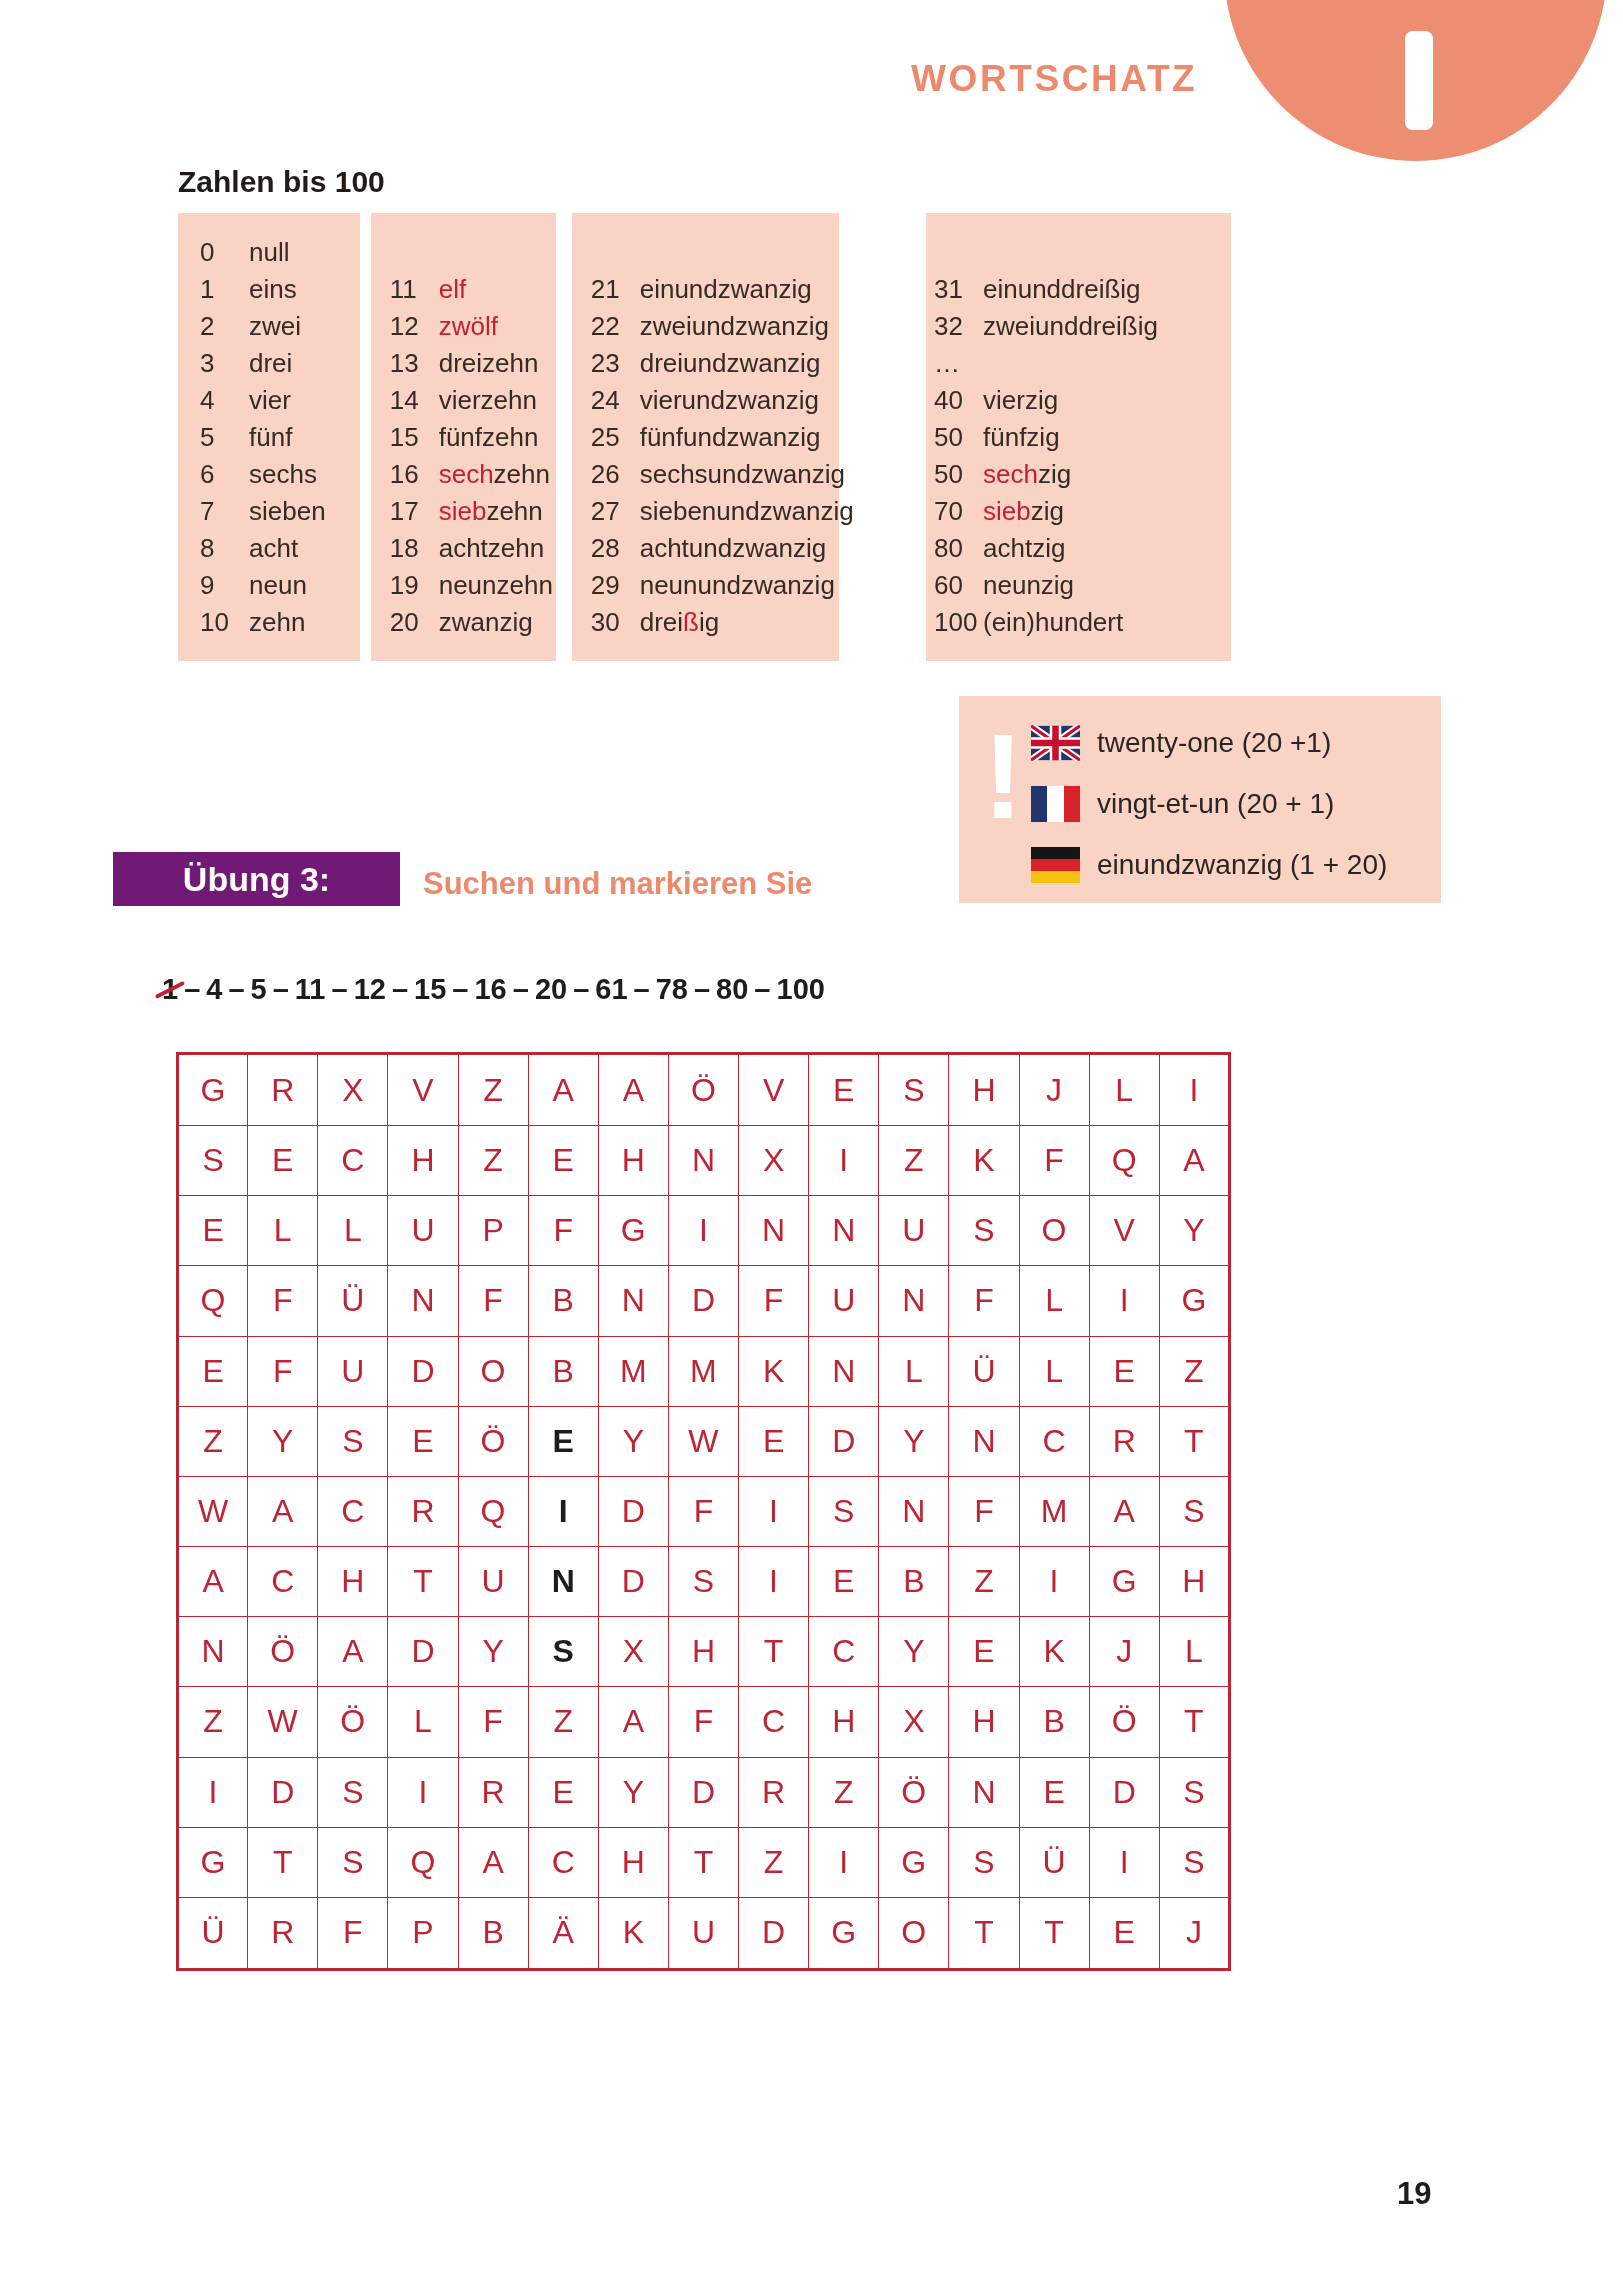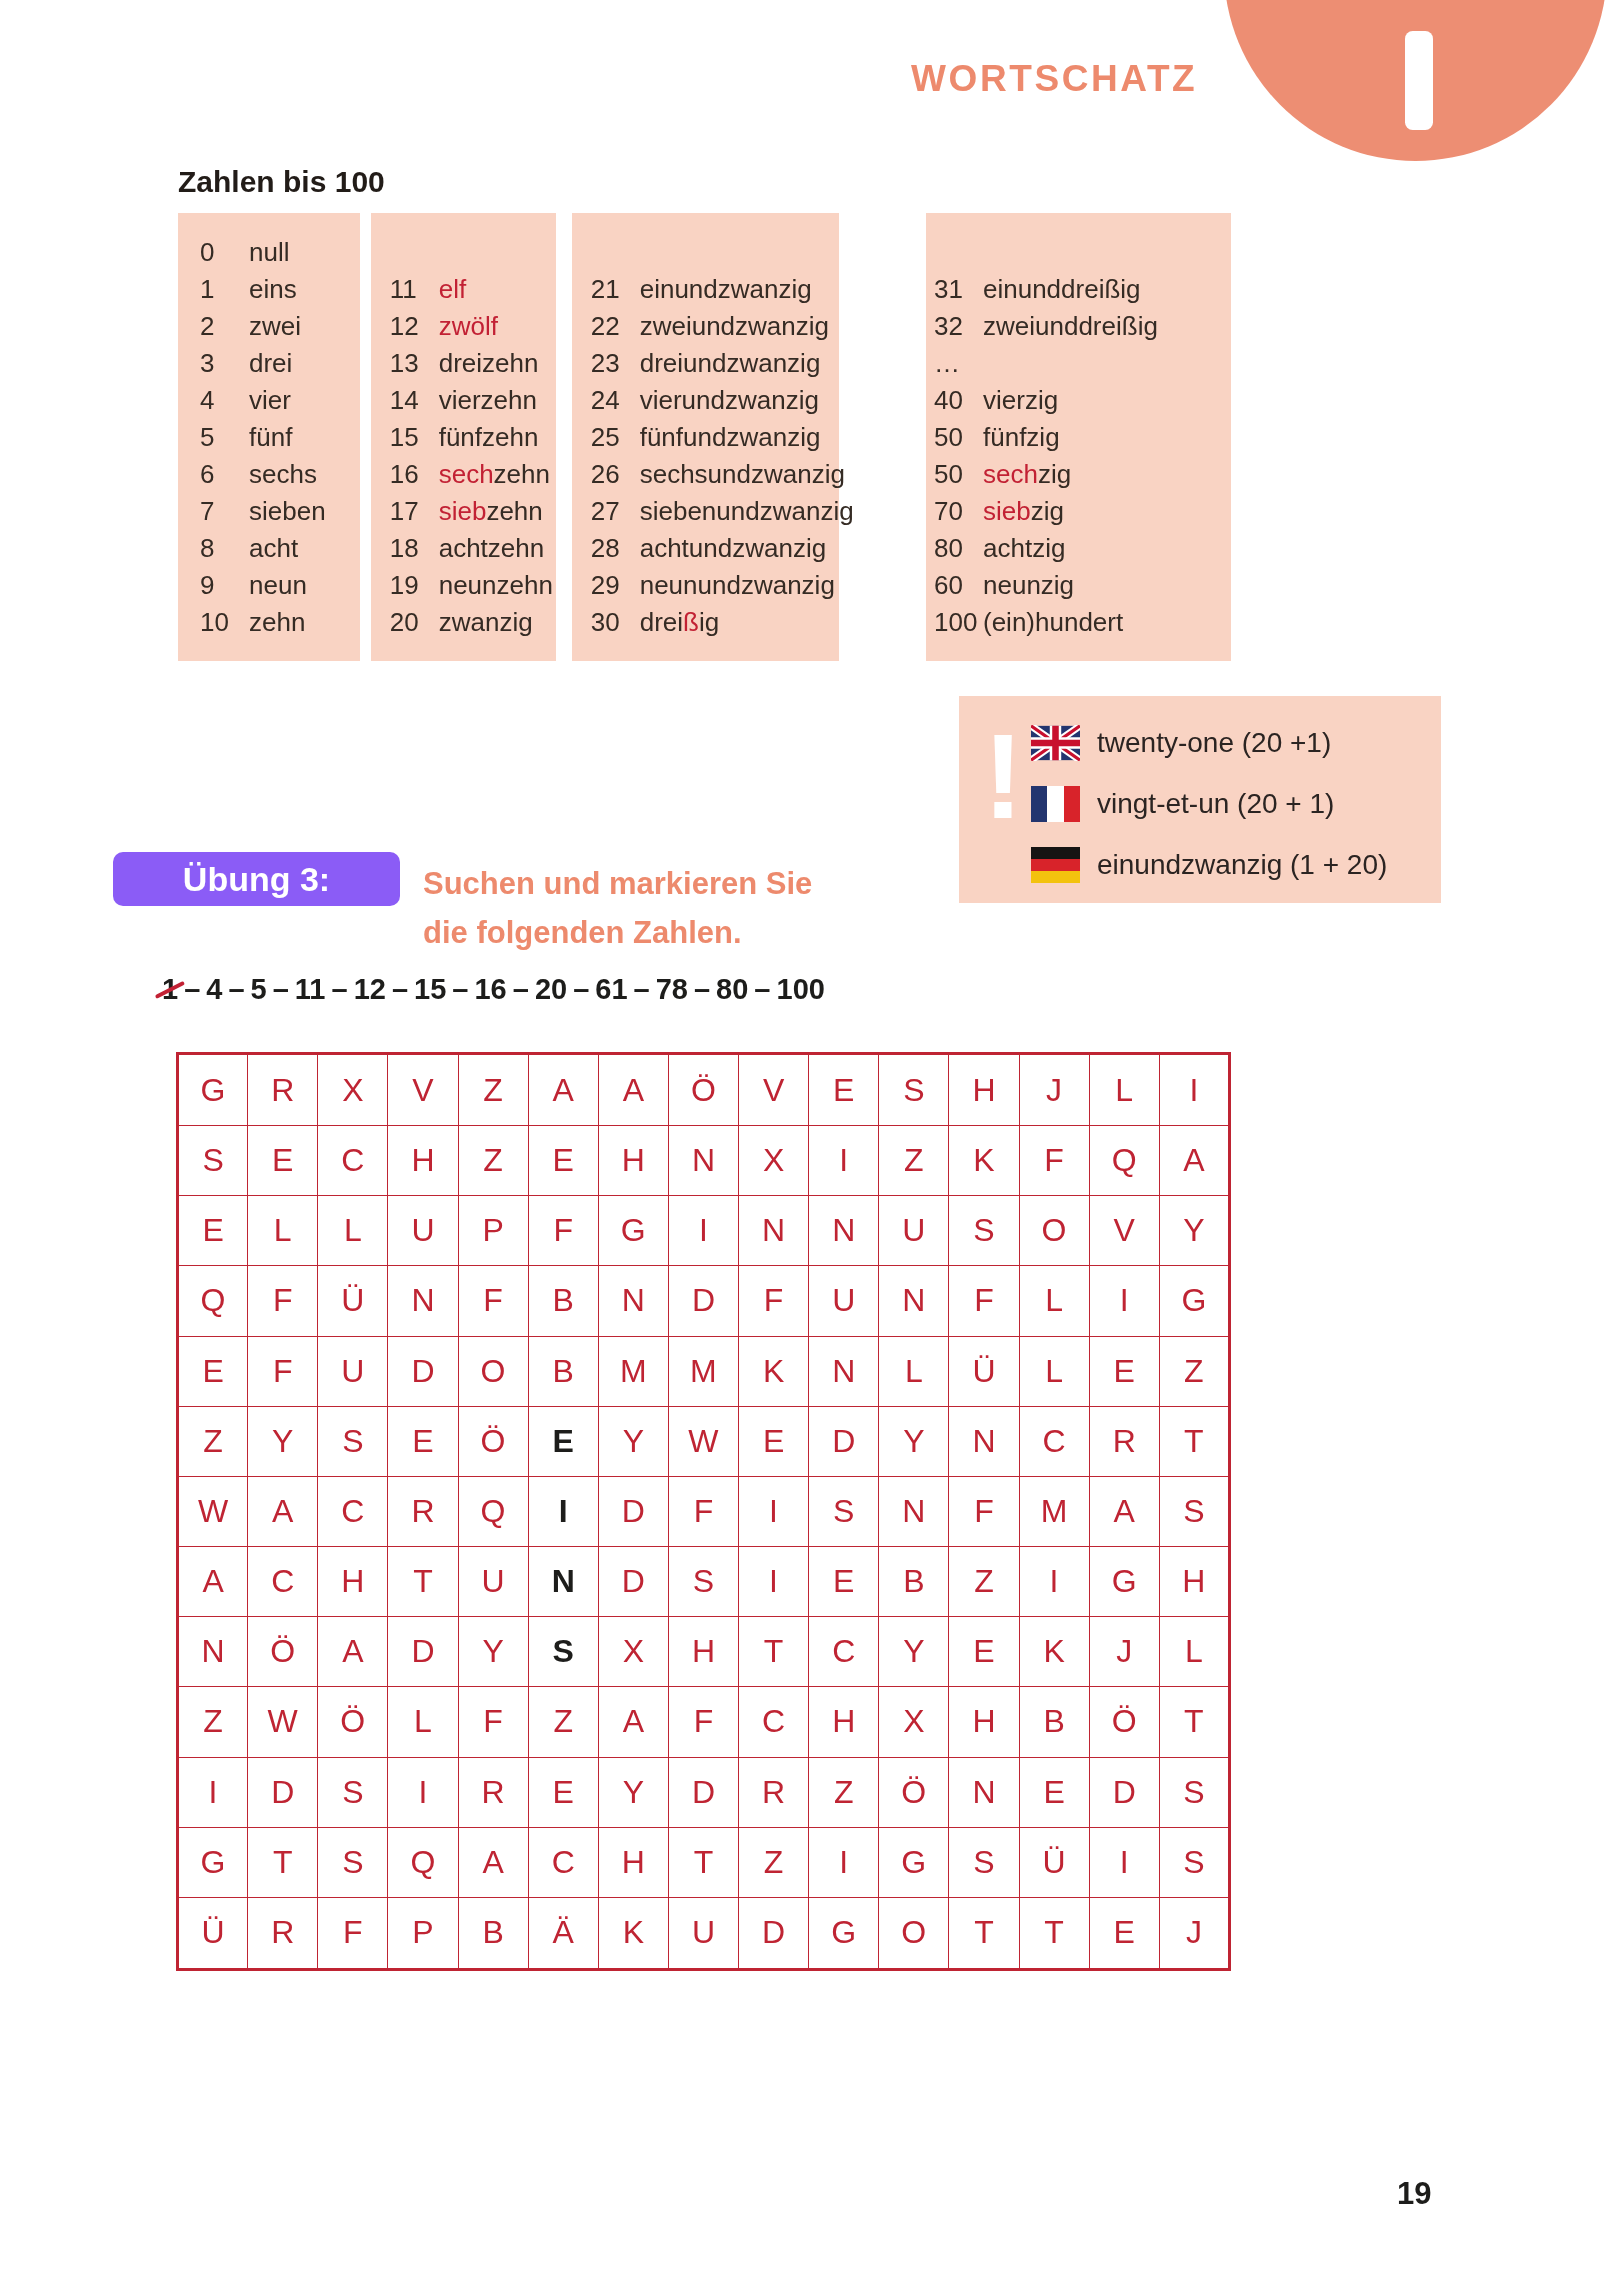--- a/index.html
+++ b/index.html
@@ -51,22 +51,22 @@
   }
   .info-row{display:flex;align-items:center;height:37px;}
   .flag{width:49px;height:36px;display:inline-block;flex:0 0 auto;}
   .flag svg{display:block;width:49px;height:36px;}
   .flag-fr{background:linear-gradient(to right,#23356f 0 33.4%,#ffffff 33.4% 66.7%,#d8232a 66.7% 100%);}
   .flag-de{background:linear-gradient(to bottom,#161413 0 33.4%,#d8232a 33.4% 66.7%,#f3c20e 66.7% 100%);}
   .info-text{margin-left:17px;font-size:28px;color:#2b2422;white-space:nowrap;}
   
   .uebung-label{
     position:absolute;left:113px;top:852px;width:287px;height:54px;
-    background:#8b5cf6;color:#ffffff;font-size:34px;font-weight:bold;
-    text-align:center;line-height:54px;border-radius:10px;
+    background:#701a75;color:#ffffff;font-size:34px;font-weight:bold;
+    text-align:center;line-height:54px;
   }
   .instruction{
     position:absolute;left:423px;top:859px;
     font-size:31px;font-weight:bold;color:#ed8a6d;line-height:49px;
   }
   .numbers-line{
     position:absolute;left:162px;top:973px;
     font-size:29px;font-weight:bold;color:#1d1d1b;white-space:nowrap;
   }
   .numbers-line .dash{margin:0 6px;}
@@ -299,21 +299,20 @@
       <div class="info-row">
         <span class="flag flag-de"></span>
         <span class="info-text">einundzwanzig (1 + 20)</span>
       </div>
     </div>
 </div>
 
 <div class="uebung-label">Übung 3:</div>
 <div class="instruction">
   <div>Suchen und markieren Sie</div>
-  <div>die folgenden Zahlen.</div>
 </div>
 
 <div class="numbers-line"><span class="number crossed">1</span><span class="dash">–</span><span class="number">4</span><span class="dash">–</span><span class="number">5</span><span class="dash">–</span><span class="number">11</span><span class="dash">–</span><span class="number">12</span><span class="dash">–</span><span class="number">15</span><span class="dash">–</span><span class="number">16</span><span class="dash">–</span><span class="number">20</span><span class="dash">–</span><span class="number">61</span><span class="dash">–</span><span class="number">78</span><span class="dash">–</span><span class="number">80</span><span class="dash">–</span><span class="number">100</span></div>
 
 <table class="wordsearch">
   <tbody class="ws-body">
       <tr>
         <td>G</td>
         <td>R</td>
         <td>X</td>

